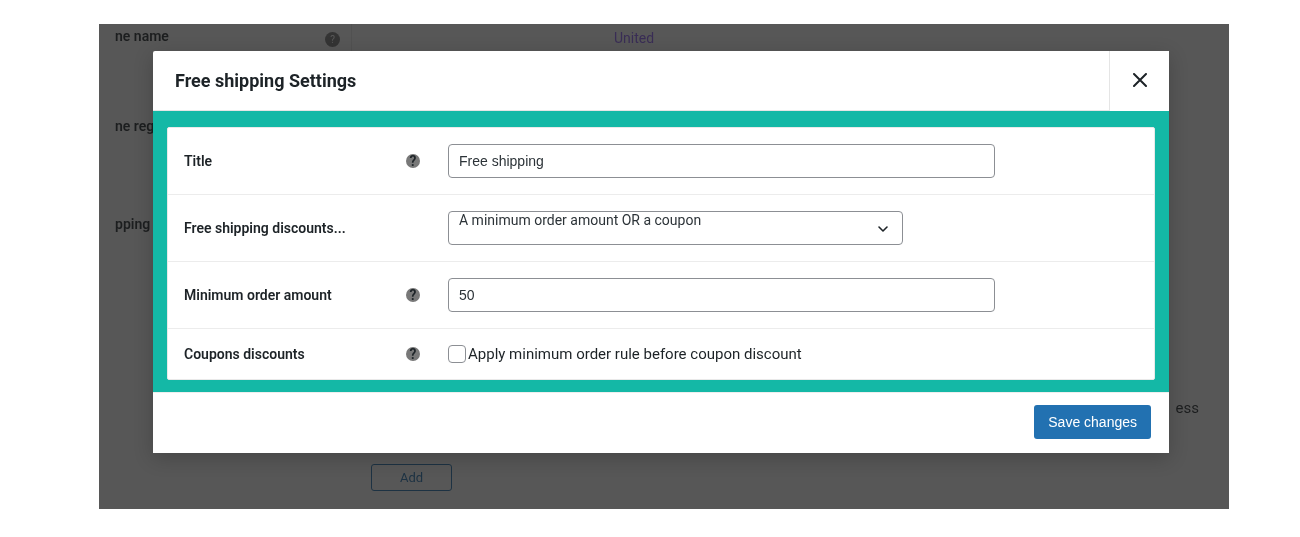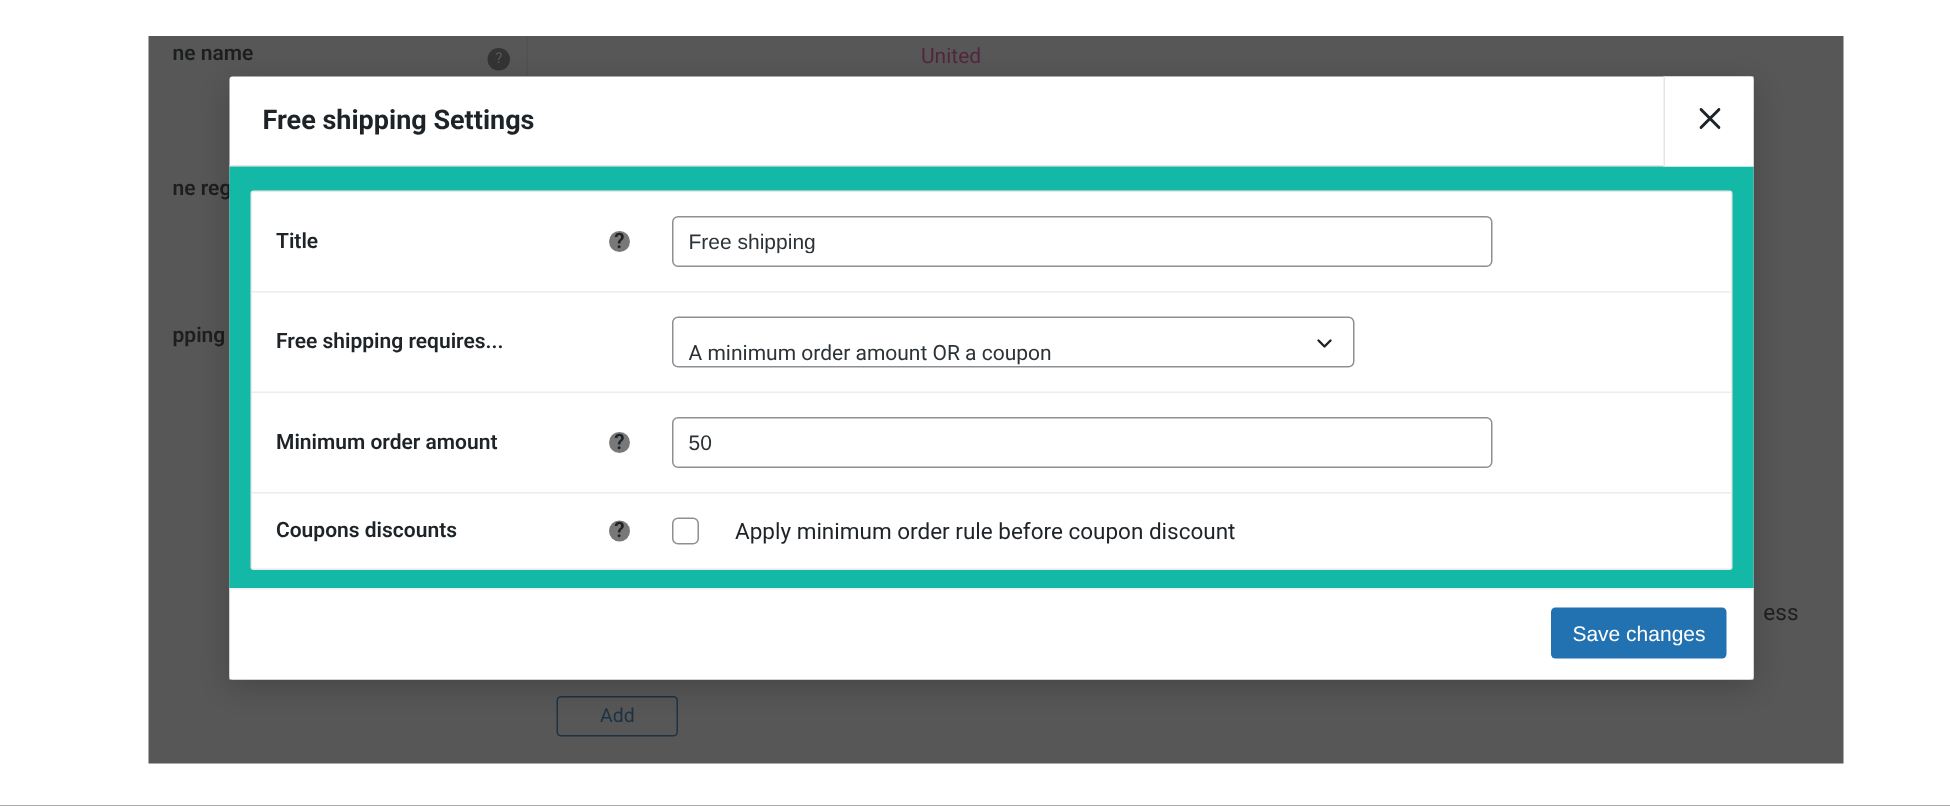--- a/index.html
+++ b/index.html
@@ -13,21 +13,21 @@
     }
     .bg-panel {
       position: absolute;
       top: 24px; left: 99px; right: 71px; bottom: 28px;
       z-index: 1;
     }
     .bg-row1-l { position:absolute; left:8px; top:0; width:244px; height:35px; background:#fff; }
     .bg-row1-r { position:absolute; left:252px; top:0; right:32px; height:35px; background:#fff; border-left:1px solid #e6e6e6; }
     .bg-row-label { position:absolute; left:8px; top:4px; font-weight:600; font-size:14px; color:#1d2327; }
     .bg-row-help { position:absolute; left:218px; top:8px; width:15px; height:15px; border-radius:50%; background:#787878; color:#fff; font-size:10px; text-align:center; line-height:15px; }
-    .bg-row-input { position:absolute; left:262px; top:6px; font-size:14px; color:#ec4899; }
+    .bg-row-input { position:absolute; left:262px; top:6px; font-size:14px; color:#8b5cf6; }
     .bg-row2-l { position:absolute; left:8px; top:80px; width:244px; height:45px; background:#fff; }
     .bg-row2-r { position:absolute; left:252px; top:80px; right:32px; height:45px; background:#fff; }
     .bg-row3 { position:absolute; left:8px; top:170px; right:32px; height:300px; background:#fff; }
     .bg-row3-btn { position:absolute; left:272px; top:440px; font-size:13px; color:#2271b1; border:1px solid #2271b1; border-radius:3px; padding:5px 28px; background:#fff; }
     .bg-row3-txt { position:absolute; right:30px; top:375px; font-size:15px; color:#1d2327; }
 
     .overlay {
       position: absolute;
       top: 24px; left: 99px; right: 71px; bottom: 28px;
       background: rgba(29,29,29,0.74);
@@ -123,31 +123,31 @@
       outline: none;
     }
     .select-wrap {
       position: relative;
       width: 455px;
       height: 34px;
       border: 1px solid #8c8f94;
       border-radius: 4px;
       background: #fff;
       display: flex;
-      align-items: flex-end;
+      align-items: flex-start;
       padding: 0 10px;
       cursor: pointer;
     }
     .select-text { font-size: 14px; color: #2c3338; }
     .select-caret {
       position: absolute; right: 12px; top: 50%; transform: translateY(-50%);
       width: 14px; height: 14px;
     }
     .checkbox-row {
-      display: flex; align-items: center; gap: 24px;
+      display: flex; align-items: center; gap: 2px;
       padding-left: 16px;
     }
     .checkbox {
       width: 18px; height: 18px;
       border: 1px solid #8c8f94;
       border-radius: 4px;
       background: #fff;
       cursor: pointer;
       display:inline-block;
       flex-shrink:0;
@@ -216,21 +216,21 @@
           <span>Title</span>
           <span class="help-icon">?</span>
         </div>
         <div class="row-field">
           <input type="text" class="text-input" value="Free shipping" style="">
         </div>
       </div>
 
       <div class="row">
         <div class="row-label">
-          <span>Free shipping requires...</span>
+          <span>Free shipping discounts...</span>
         </div>
         <div class="row-field">
           <div class="select-wrap">
             <span class="select-text">A minimum order amount OR a coupon</span>
             <span class="select-caret">
               <svg viewBox="0 0 14 14" width="14" height="14">
                   <path d="M3 5 L7 9 L11 5" stroke="#1d2327" stroke-width="1.6" fill="none" stroke-linecap="round" stroke-linejoin="round"></path>
                 </svg>
             </span>
           </div>

